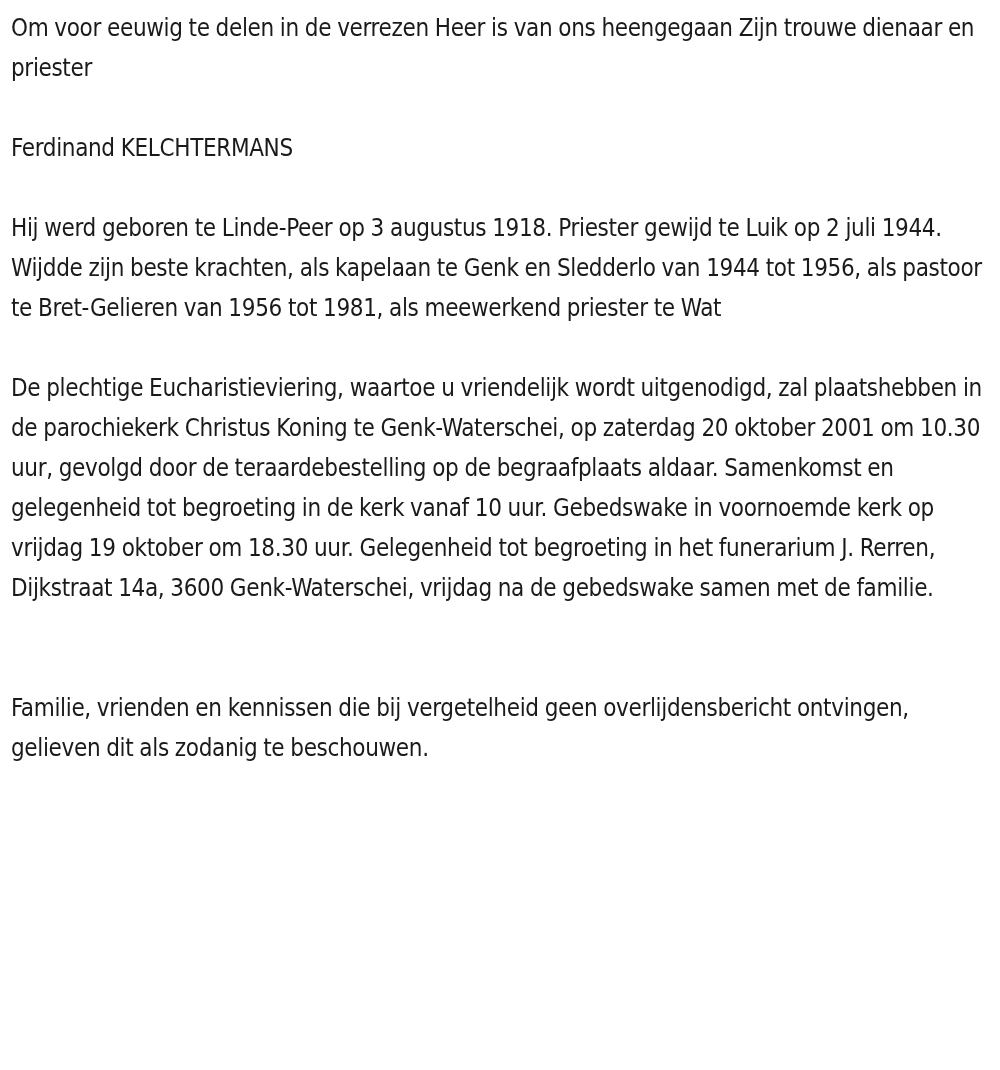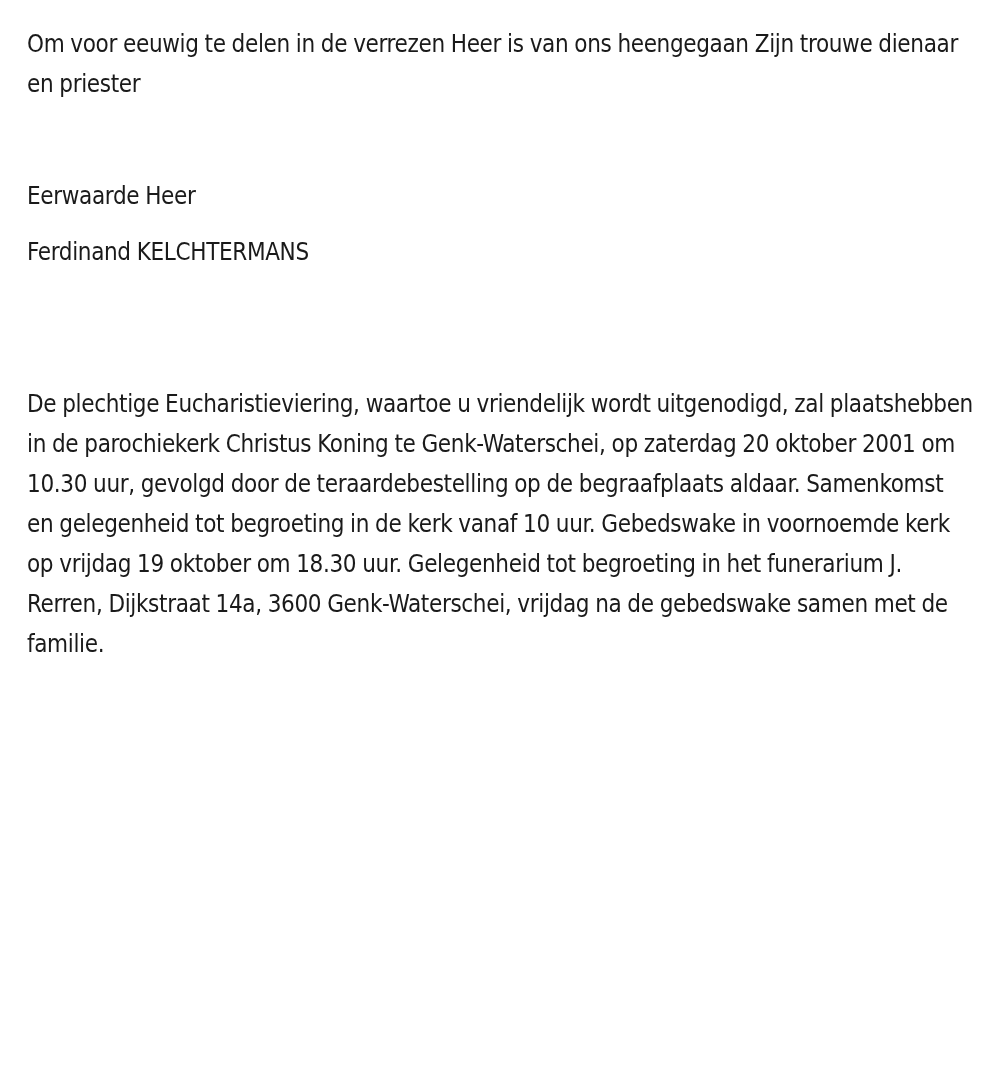--- a/index.html
+++ b/index.html
@@ -17,39 +17,40 @@
       padding: 8px 10px 0 11px;
       font-family: "DejaVu Sans", sans-serif;
       font-size: 24px;
       line-height: 40px;
       color: #1a1a1a;
       letter-spacing: -0.35px;
       word-spacing: -0.5px;
       font-stretch: condensed;
     }
     .doc p {
-      margin: 16px;
+      margin: 0;
     }
     .gap {
       height: 40px;
     }
     .title-line {
       margin: 0;
     }
     .name-line {
       margin: 0;
       font-weight: normal;
     }
   </style>
 </head>
 <body>
 
 <div class="doc">
   <p>Om voor eeuwig te delen in de verrezen Heer is van ons heengegaan Zijn trouwe dienaar en priester</p>
   <div class="gap"></div>
-  <p class="title-line">Eerwaarde Heer</p>
   <p class="name-line">Ferdinand KELCHTERMANS</p>
   <div class="gap"></div>
+  <p>Hij werd geboren te Linde-Peer op 3 augustus 1918. Priester gewijd te Luik op 2 juli 1944. Wijdde zijn beste krachten, als kapelaan te Genk en Sledderlo van 1944 tot 1956, als pastoor te Bret-Gelieren van 1956 tot 1981, als meewerkend priester te Wat</p>
   <div class="gap"></div>
   <p>De plechtige Eucharistieviering, waartoe u vriendelijk wordt uitgenodigd, zal plaatshebben in de parochiekerk Christus Koning te Genk-Waterschei, op zaterdag 20 oktober 2001 om 10.30 uur, gevolgd door de teraardebestelling op de begraafplaats aldaar. Samenkomst en gelegenheid tot begroeting in de kerk vanaf 10 uur. Gebedswake in voornoemde kerk op vrijdag 19 oktober om 18.30 uur. Gelegenheid tot begroeting in het funerarium J. Rerren, Dijkstraat 14a, 3600 Genk-Waterschei, vrijdag na de gebedswake samen met de familie.</p>
   <div class="gap"></div>
   <div class="gap"></div>
+  <p>Familie, vrienden en kennissen die bij vergetelheid geen overlijdensbericht ontvingen, gelieven dit als zodanig te beschouwen.</p>
 </div>
 
 </body></html>

